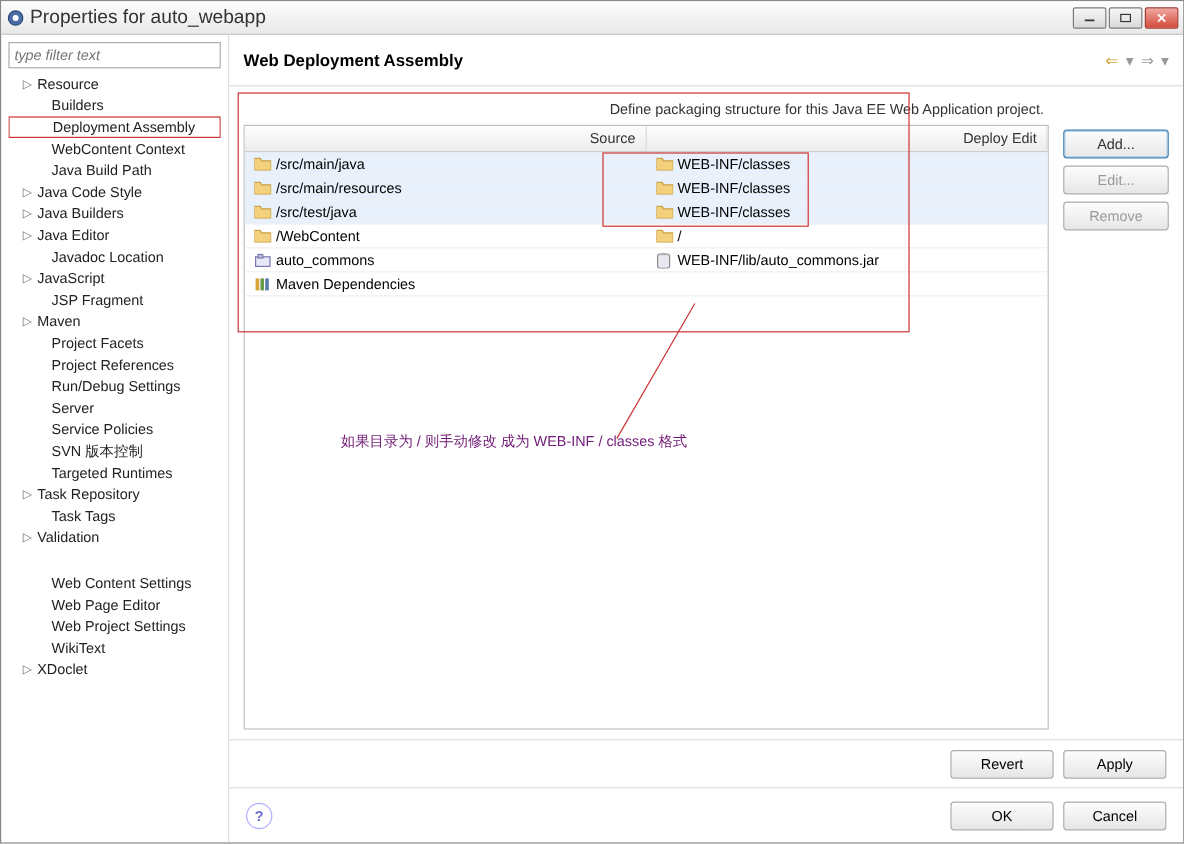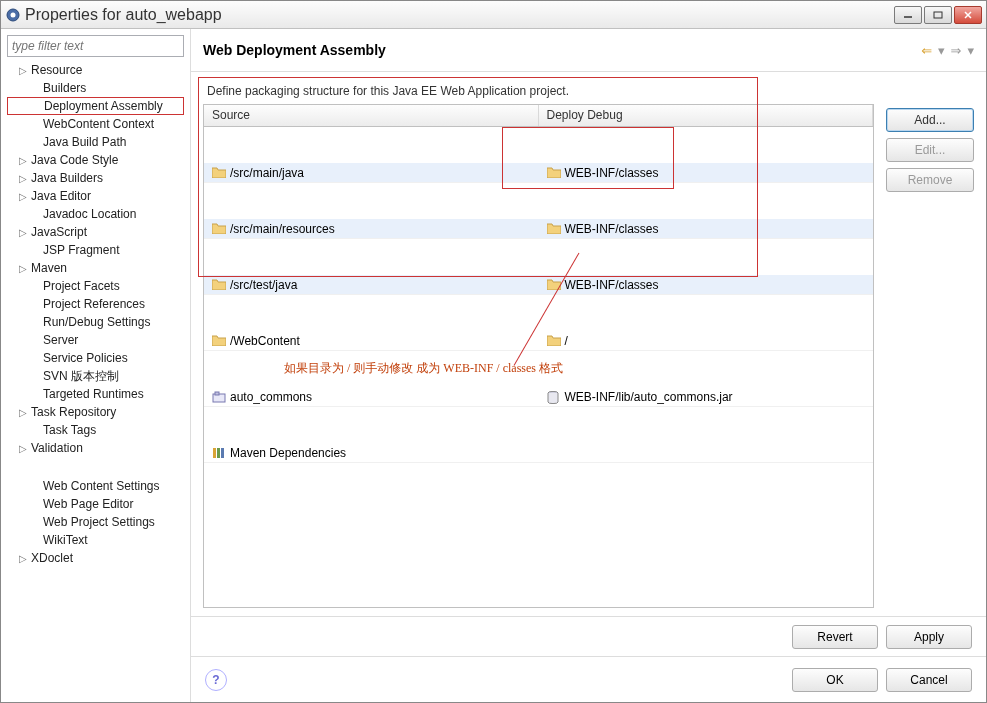--- a/index.html
+++ b/index.html
@@ -16,33 +16,33 @@
 .tree { flex:1; overflow:auto; font-size:12px; color:#222;}
 .tree-item { display:flex; align-items:center; height:18px; padding-left:4px; cursor:default; white-space:nowrap;}
 .tree-item.child { padding-left:24px;}
 .tree-item .arrow { width:12px; color:#777; font-size:10px;}
 .tree-item.selected { border:1px solid #c33; }
 .main { flex:1; display:flex; flex-direction:column;}
 .header { height:43px; display:flex; align-items:center; padding:0 12px; border-bottom:1px solid #ddd;}
 .header h1 { font-size:14px; font-weight:bold; flex:1;}
 .navicons { display:flex; gap:6px; color:#999;}
 .navicons span{font-size:13px;}
-.body { flex:1; padding:10px 12px 8px 12px; display:flex; gap:12px; position:relative;}
+.body { flex:1; padding:10px 12px 8px 12px; display:flex; gap:12px; position:relative;text-align:right;}
 .leftpane { flex:1; display:flex; flex-direction:column;}
 .desc { color:#333; margin-bottom:4px; padding:2px 4px;}
 .tablewrap { flex:1; border:1px solid #c0c0c0; background:#fff; position:relative;}
 .thead { display:flex; background:linear-gradient(#fdfdfd,#ececec); border-bottom:1px solid #c0c0c0; height:22px;}
 .th { flex:1; padding:3px 8px; border-right:1px solid #d9d9d9; color:#333;}
-.trow { display:flex; height:20px; align-items:center; border-bottom:1px solid #f0f0f0;margin-top:36px;}
+.trow { display:flex; height:20px; align-items:center; border-bottom:1px solid #f0f0f0;}
 .trow.sel { background:#e8f0fb;}
 .td { flex:1; padding:0 8px; display:flex; align-items:center; gap:4px; overflow:hidden;}
 .td .ficon { width:14px;height:12px; display:inline-flex;}
 .foldersvg { width:14px; height:11px;}
 .annotation-box { position:absolute; border:1px solid #c33; pointer-events:none;}
-.ann-text { position:absolute; color:#c2410c; font-size:12px; font-family:Liberation Serif, serif;}
+.ann-text { position:absolute; color:#701a75; font-size:12px; font-family:Liberation Sans, sans-serif;}
 .ann-line { position:absolute; border-top:1px solid #c33; transform-origin:left center;}
 .rightbtns { width:88px; display:flex; flex-direction:column; gap:6px; padding-top:26px;}
 .btn { height:24px; border:1px solid #acacac; background:linear-gradient(#fdfdfd,#e6e6e6); border-radius:3px; color:#333; cursor:default; display:flex;align-items:center;justify-content:center;}
 .btn.disabled { color:#9a9a9a;}
 .btn.hl { border-color:#3c7fb1; box-shadow:0 0 0 1px #b8d6ef inset;}
 .footer1 { height:40px; border-top:1px solid #ddd; display:flex; justify-content:flex-end; align-items:center; padding:0 14px; gap:8px;}
 .footer2 { height:46px; border-top:1px solid #ddd; display:flex; align-items:center; padding:0 14px;}
 .footer2 .help { width:22px; height:22px; border:1px solid #b0b0ff; border-radius:50%; display:flex;align-items:center;justify-content:center; color:#6a6ad4; font-weight:bold;}
 .footer2 .spacer{flex:1;}
 .fbtn { width:86px; height:24px; border:1px solid #acacac; background:linear-gradient(#fdfdfd,#e6e6e6); border-radius:3px; display:flex;align-items:center;justify-content:center;}
@@ -202,21 +202,21 @@
         <span>⇒</span>
         <span>▾</span>
       </div>
     </div>
     <div class="body">
       <div class="leftpane">
         <div class="desc">Define packaging structure for this Java EE Web Application project.</div>
         <div class="tablewrap">
           <div class="thead">
             <div class="th">Source</div>
-            <div class="th">Deploy Debug</div>
+            <div class="th">Deploy Edit</div>
           </div>
           <div id="tbody">
               <div class="trow sel">
                 <div class="td">
                   <span class="ficon">
                     <svg class="foldersvg" viewBox="0 0 14 11">
                       <path d="M0 2 L0 11 L14 11 L14 3 L6 3 L5 1 L0 1 Z" fill="#f3d17c" stroke="#c9a24a"></path>
                     </svg>
                   </span>
                   <span>/src/main/java</span>

